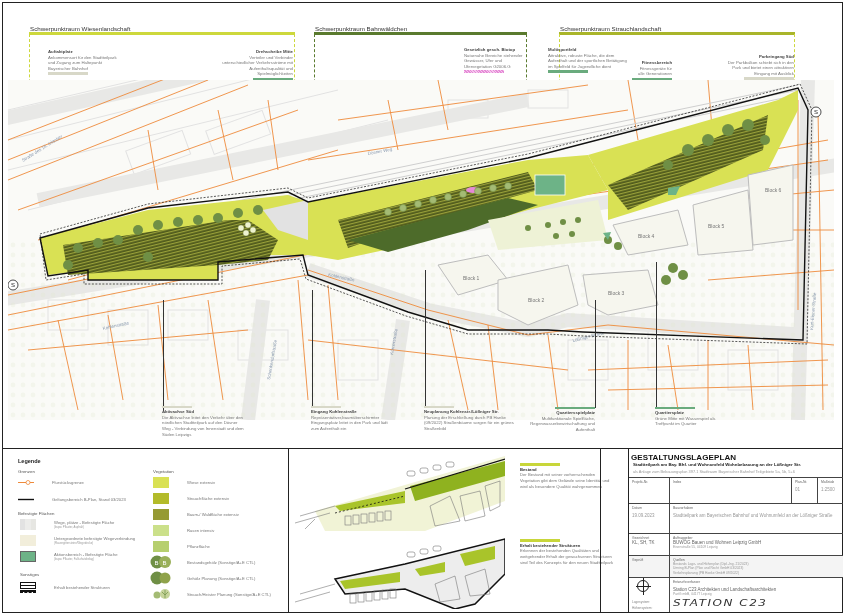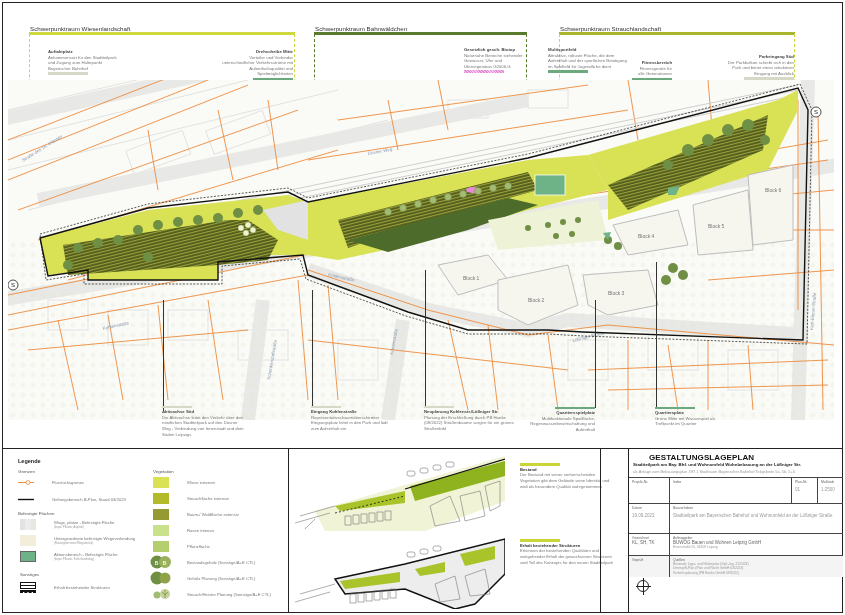--- a/index.html
+++ b/index.html
@@ -32,21 +32,21 @@
   .lg-sub { font-size: 2.8px; color: #999; display: block; }
 
   .concept { position: absolute; left: 288px; top: 0; width: 310px; height: 163px; }
   .concept svg { position: absolute; }
   .c-text { position: absolute; font-size: 4.2px; line-height: 5.8px; color: #777; width: 95px; }
   .c-text .t { font-weight: bold; color: #333; display: block; }
   .c-text .bar { display: block; width: 40px; height: 2.5px; background: #c8d63a; margin-bottom: 1px; }
 
   .titleblock { position: absolute; left: 598px; top: 0; width: 243px; height: 163px; border-left: 1.5px solid #222; }
   .tb-inner { position: absolute; left: 27px; top: 0; width: 214px; height: 163px; border-left: 1px solid #222; }
-  .tb-title { position: absolute; left: 20px; top: 4px; font-size: 8px; font-weight: bold; color: #111; letter-spacing: 0.1px; }
+  .tb-title { position: absolute; left: 2px; top: 4px; font-size: 8px; font-weight: bold; color: #111; letter-spacing: 0.1px; }
   .tb-sub { position: absolute; left: 4px; top: 13px; font-size: 4.4px; font-weight: bold; color: #222; white-space: nowrap; }
   .tb-sub2 { position: absolute; left: 4px; top: 20px; font-size: 3.9px; color: #999; white-space: nowrap; }
   .tb-row { position: absolute; left: 0; width: 214px; border-top: 0.8px solid #444; }
   .tb-cell { position: absolute; top: 0; height: 100%; border-left: 0.8px solid #444; padding: 1.5px 3px; }
   .tb-cell.first { border-left: none; }
   .tb-lbl { font-size: 3.4px; color: #666; display: block; }
   .tb-val { font-size: 4.5px; color: #999; display: block; margin-top: 3px; line-height: 6px; }
   .tb-val.dark { color: #666; }
   .tb-small { font-size: 3.3px; color: #999; display: block; line-height: 5px; }
   .logo { font-size: 12px; letter-spacing: 1.5px; color: #333; font-style: italic; font-family: "DejaVu Sans", sans-serif; font-weight: 300; transform: scaleY(0.75); transform-origin: left top; display: block; margin-top: 1px; }
@@ -512,16 +512,28 @@
             <span class="tb-lbl">Geprüft</span>
           </div>
         <div class="tb-cell" style="left:40px;width:174px;background:#f4f4f4;">
             <span class="tb-lbl">Quellen</span>
             <span class="tb-small" style="line-height:4.8px;">Bestands Lage- und Höhenplan (Dipl.-Ing.                 21/2023)</span>
             <span class="tb-small" style="line-height:4.8px;">Umring B-Plan (Plan und Recht GmbH 03/2023)</span>
             <span class="tb-small" style="line-height:4.8px;">Verkehrsplanung (PB Hanke GmbH 09/2022)</span>
           </div>
       </div>
 
+      <div class="tb-row" style="top:128px;height:35px;">
+        <div class="tb-cell first" style="left:0;width:40px;">
+          <span class="sys-lbl" style="top:22px;">Lagesystem:</span>
+          <span class="sys-lbl" style="top:28px;">Höhensystem:</span>
+        </div>
+        <div class="tb-cell" style="left:40px;width:174px;">
+            <span class="tb-lbl">Entwurfsverfasser</span>
+            <span class="tb-val dark" style="margin-top:3px;line-height:5.5px;">Station C23 Architekten und Landschaftsarchitekten</span>
+            <span class="tb-small">PartG mbB, 04177 Leipzig</span>
+            <span class="logo">STATION C23</span>
+          </div>
+      </div>
       <div class="north" style="left:8px;top:131px;"></div>
     </div>
   </div>
 </div>
 
 </body></html>

